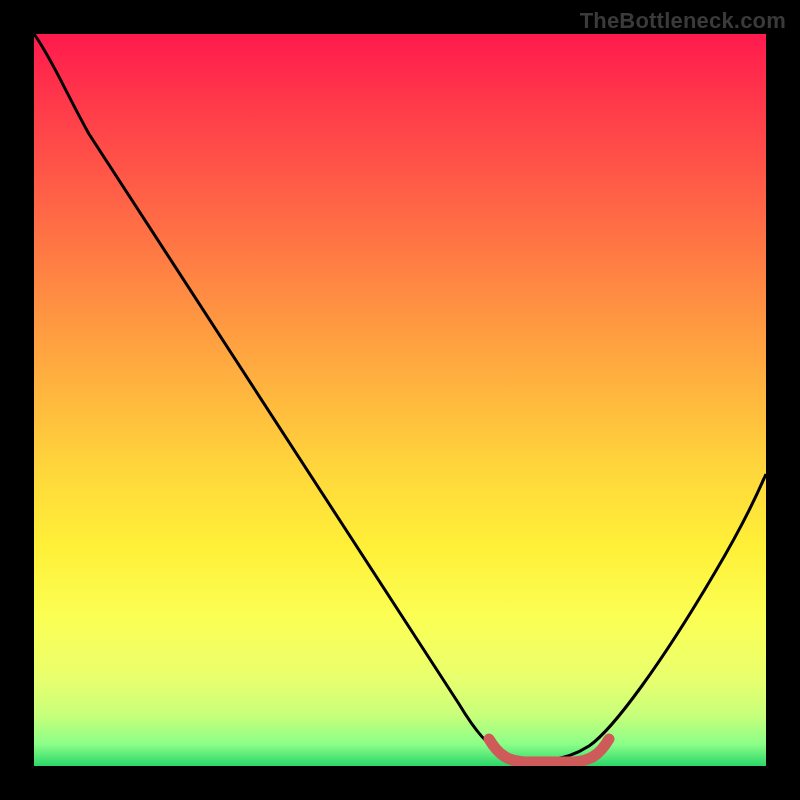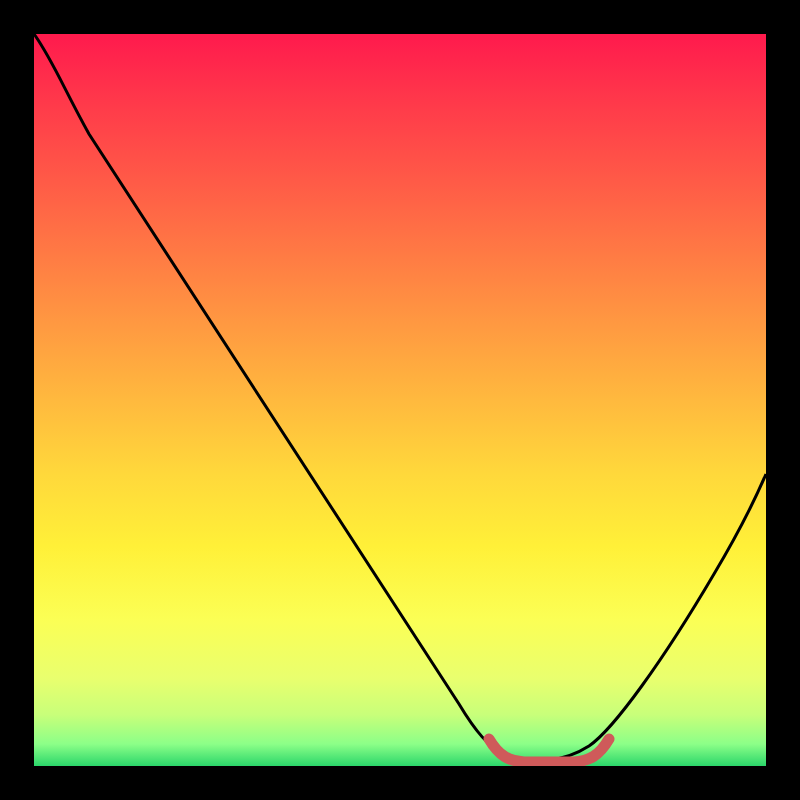--- a/index.html
+++ b/index.html
@@ -74,13 +74,14 @@
              C 500 730, 530 728, 555 712
              C 580 695, 630 625, 680 540
              C 705 498, 720 468, 732 440"></path>
 
     <path fill="none" stroke="#cf5a5a" stroke-width="11" stroke-linecap="round" stroke-linejoin="round" d="M 455 705
              C 465 722, 475 727, 490 728
              L 540 728
              C 555 727, 565 722, 575 705"></path>
   </svg>
 
+  <div class="watermark">TheBottleneck.com</div>
 </div>
 
 </body></html>

